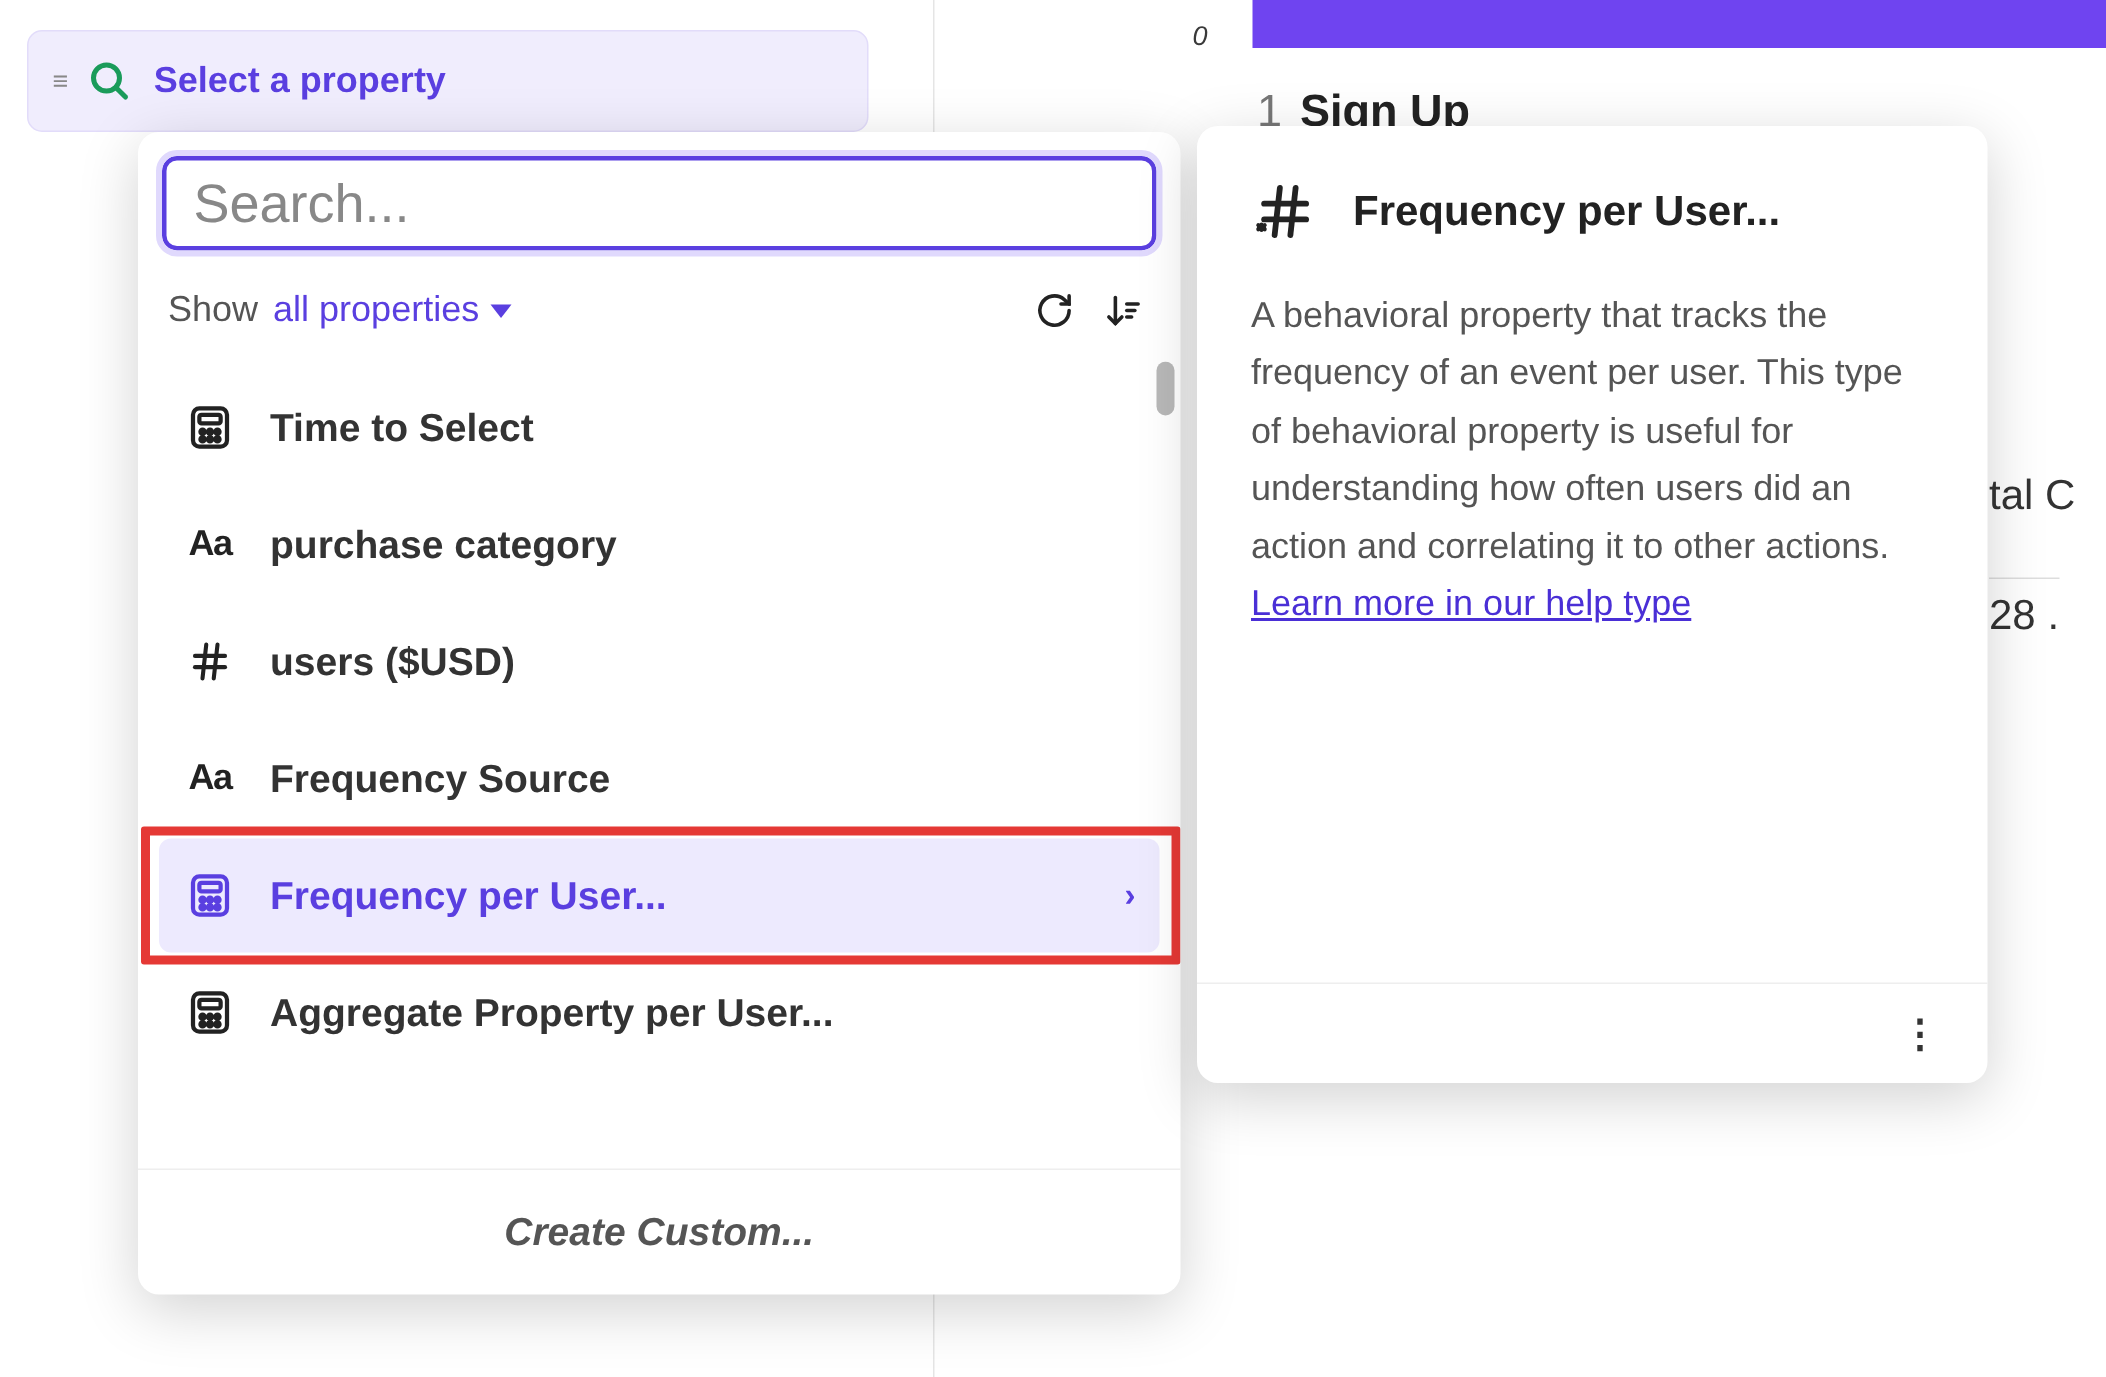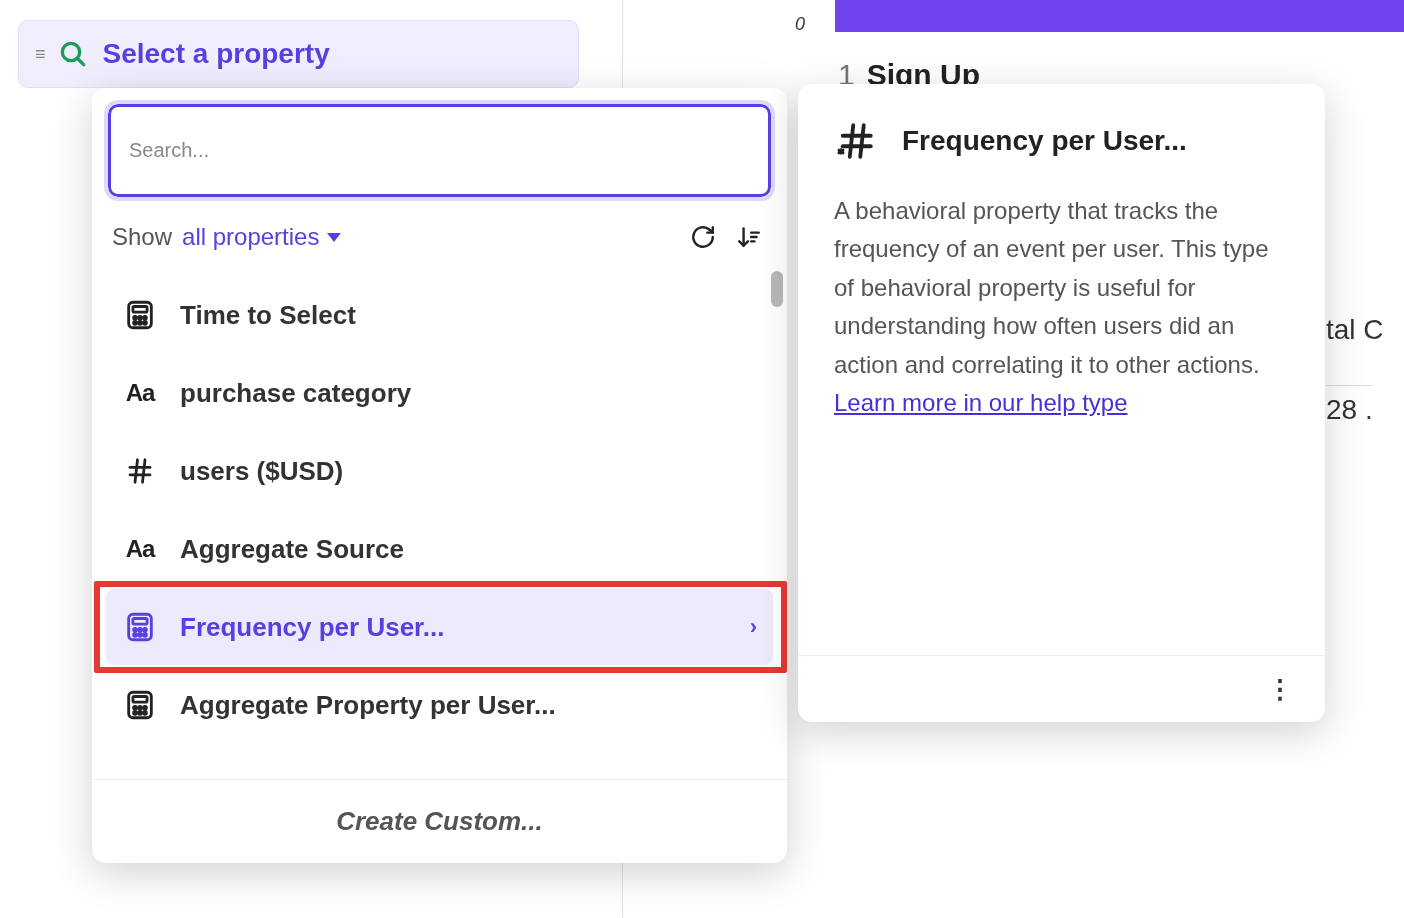--- a/index.html
+++ b/index.html
@@ -90,21 +90,21 @@
       gap: 14px;
       padding: 0 16px;
     }
     .trigger-chip .drag-dots {
       color: #888;
       font-size: 18px;
       letter-spacing: -3px;
     }
     .trigger-chip .icon-search svg { stroke: #1a9b5a; }
     .trigger-chip .label {
-      font-size: 28px;
+      font-size: 24px;
       font-weight: 600;
       color: #5a3fe0;
     }
 
     
     .dropdown {
       position: absolute;
       top: 88px;
       left: 92px;
       width: 695px;
@@ -113,25 +113,25 @@
       border-radius: 14px;
       box-shadow: 0 10px 40px rgba(0,0,0,0.18);
       display: flex;
       flex-direction: column;
     }
     .dropdown .search-wrap {
       padding: 16px;
     }
     .dropdown .search-input {
       width: 100%;
-      height: 93px;
+      height: 63px;
       border: 3px solid #5a3fe0;
       outline: 4px solid #e0d9fd;
       border-radius: 10px;
-      font-size: 20px;
+      font-size: 36px;
       padding: 0 18px;
       color: #4c1d95;
       background: #fff;
     }
     .dropdown .search-input::placeholder { color: #888; }
 
     .filter-row {
       display: flex;
       align-items: center;
       padding: 6px 20px 16px 20px;
@@ -372,21 +372,21 @@
             <line x1="4" y1="15" x2="20" y2="15"></line>
             <line x1="10" y1="3" x2="8" y2="21"></line>
             <line x1="16" y1="3" x2="14" y2="21"></line>
           </svg>
       </span>
       <span>users ($USD)</span>
     </div>
 
     <div class="list-item">
       <span class="icon aa">Aa</span>
-      <span>Aggregate Source</span>
+      <span>Frequency Source</span>
     </div>
 
     <div style="position:relative;">
       <div class="list-item selected">
         <span class="icon">
           <svg width="34" height="34" viewBox="0 0 24 24" fill="none" stroke="#5a3fe0" stroke-width="2">
               <rect x="4" y="3" width="16" height="18" rx="3"></rect>
               <rect x="7" y="6" width="10" height="4" rx="1"></rect>
               <circle cx="8.5" cy="14" r="1" fill="#5a3fe0"></circle>
               <circle cx="12" cy="14" r="1" fill="#5a3fe0"></circle>

